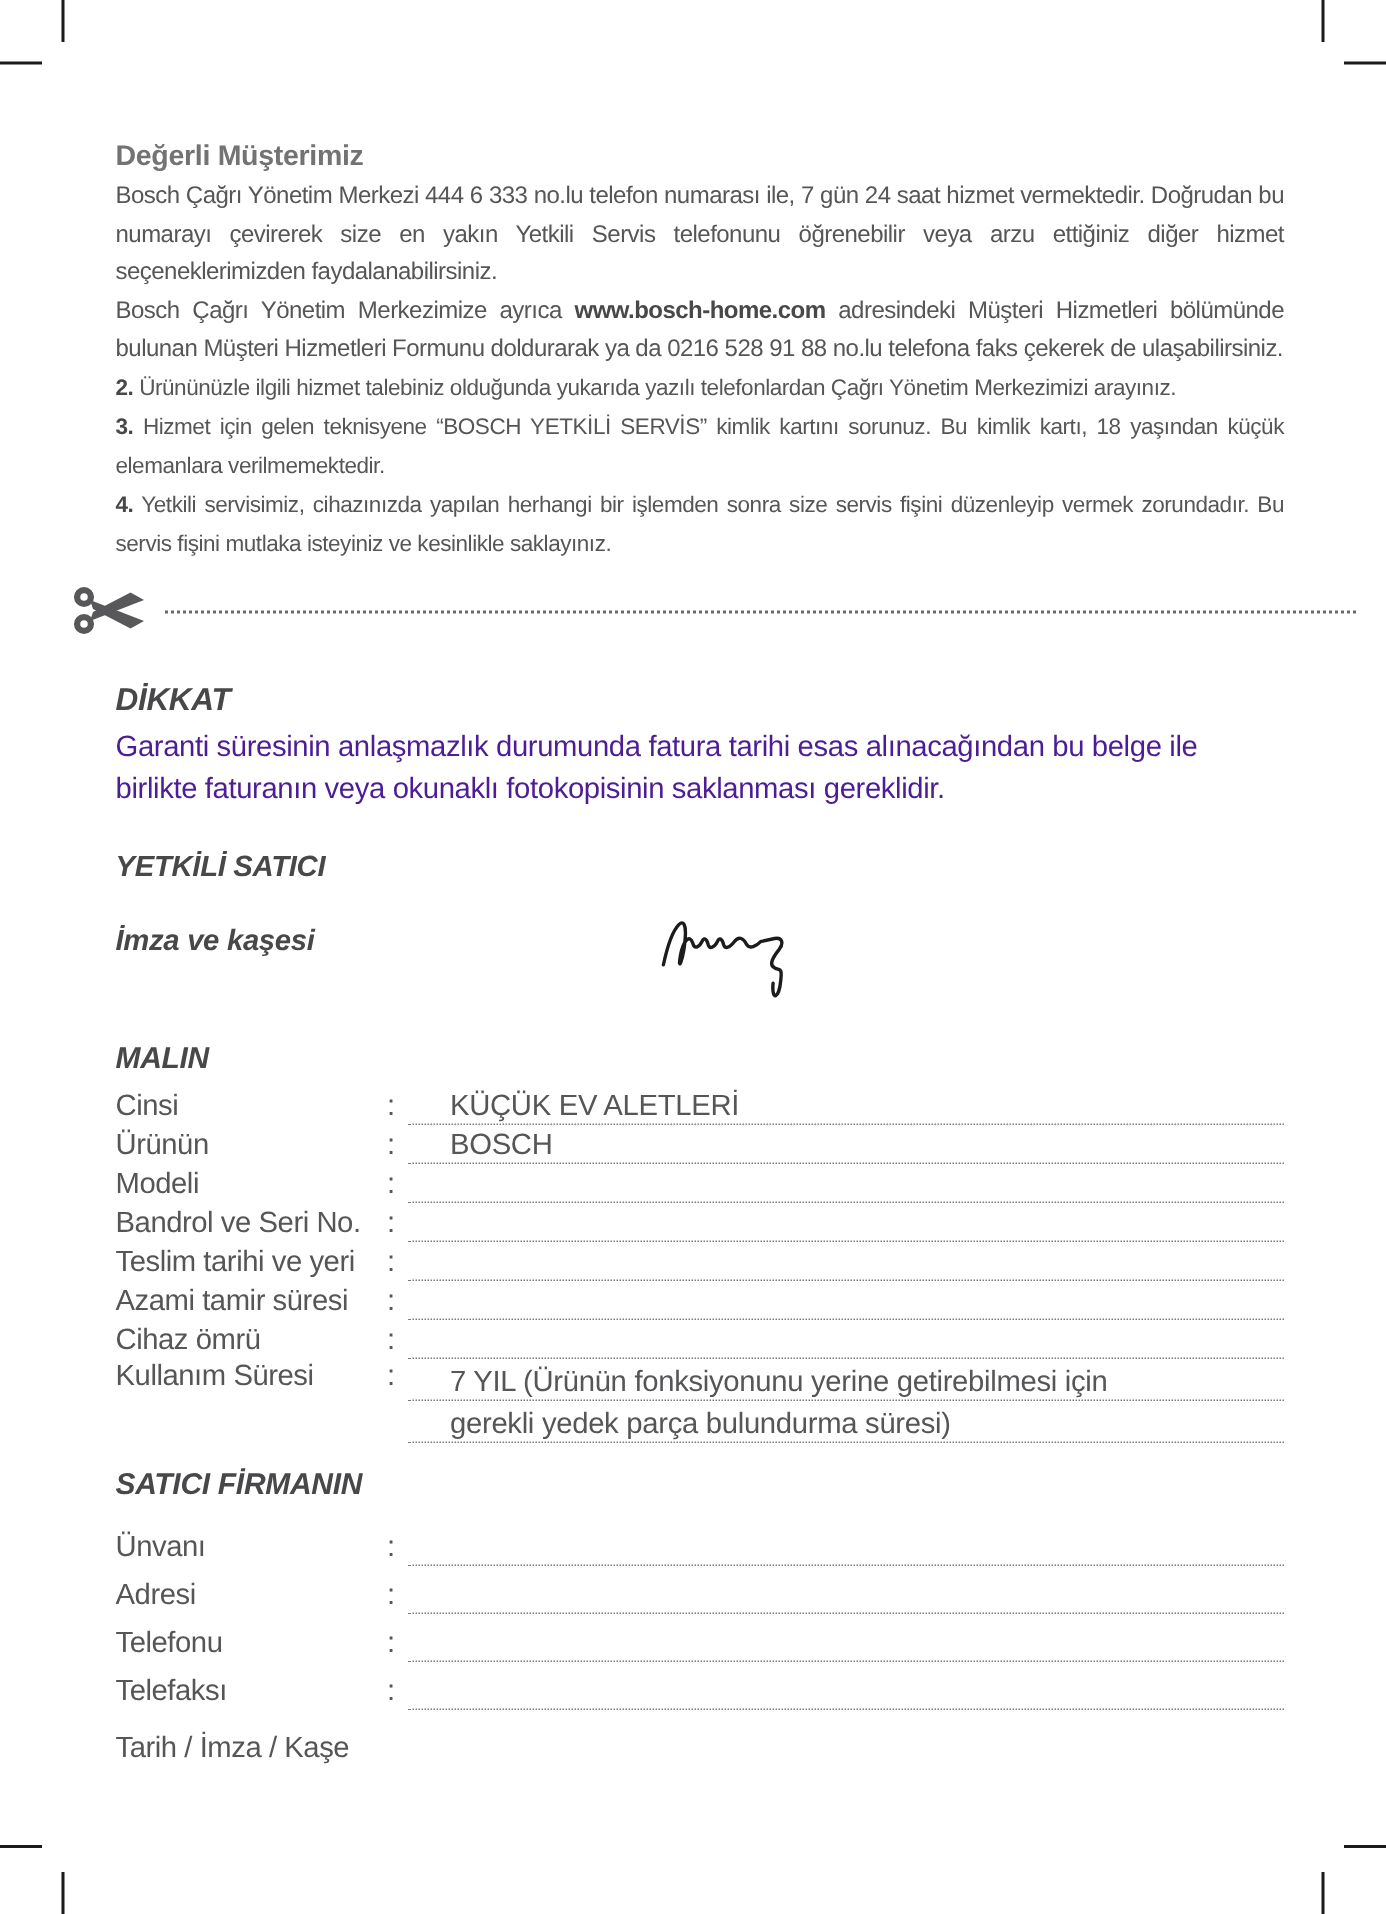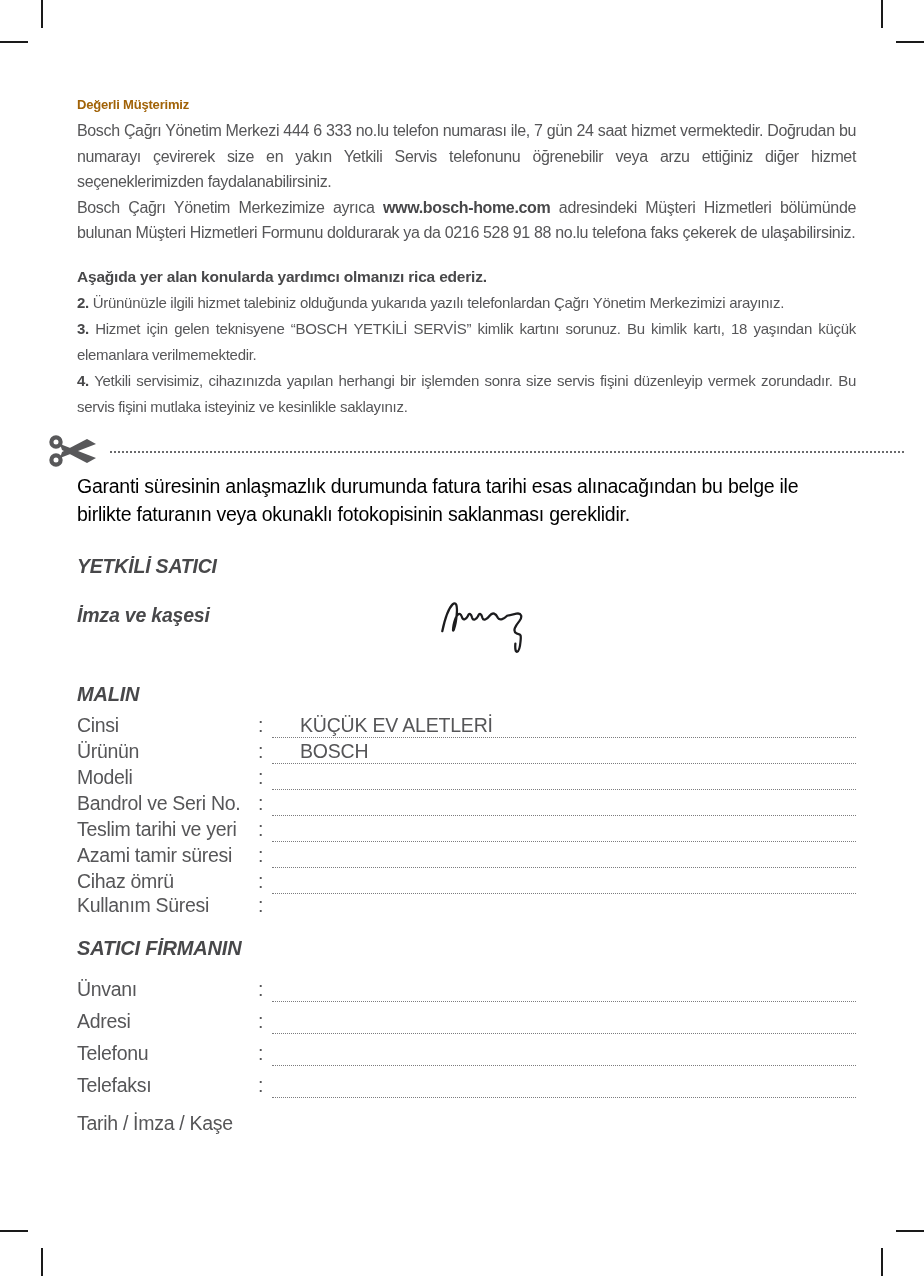--- a/index.html
+++ b/index.html
@@ -15,21 +15,21 @@
   .cm.tr-v { right:41px; top:0; width:2px; height:28px; }
   .cm.tr-h { right:0; top:41px; width:28px; height:2px; }
   .cm.bl-h { left:0; top:1230px; width:28px; height:2px; }
   .cm.bl-v { left:41px; bottom:0; width:2px; height:28px; }
   .cm.br-h { right:0; top:1230px; width:28px; height:2px; }
   .cm.br-v { right:41px; bottom:0; width:2px; height:28px; }
 
   .content { position:absolute; left:77px; top:92px; width:779px; }
 
   .intro-heading {
-    margin:0; font-size:13px; font-weight:bold; color:#a16207;
+    margin:0; font-size:19px; font-weight:bold; color:#737373;
     line-height:26px; letter-spacing:-0.2px;
   }
   .intro-para {
     margin:0; font-size:16px; line-height:25.5px; text-align:justify;
     letter-spacing:-0.35px; color:#565658;
   }
   .intro-para b { font-weight:bold; color:#48484a; }
 
   .help-heading {
     margin:18px 0 0 0; font-size:15.5px; font-weight:bold; color:#48484a;
@@ -47,21 +47,21 @@
   }
   .cut-row svg { flex:0 0 auto; }
   .cut-dots { flex:1; border-top:2px dotted #6a6a6c; margin-left:4px; margin-top:2px; }
 
   .dikkat-heading {
     margin:26px 0 0 0; font-size:21px; font-weight:bold; font-style:italic;
     color:#48484a; line-height:30px; letter-spacing:-0.2px;
   }
   .dikkat-text {
     margin:2px 0 0 0; font-size:19.5px; line-height:28.5px;
-    letter-spacing:-0.25px; color:#000000;
+    letter-spacing:-0.25px; color:#4c1d95;
   }
 
   .dealer-row { display:flex; margin-top:26px; }
   .h-italic {
     font-size:19.5px; font-weight:bold; font-style:italic; color:#48484a;
     letter-spacing:-0.2px;
   }
   .dealer-label { width:206px; flex:0 0 auto; }
   .sig-row { position:relative; margin-top:26px; height:58px; }
   .sig-svg { position:absolute; left:352px; top:-14px; }
@@ -111,35 +111,35 @@
   <div class="cm bl-v"></div>
   <div class="cm br-h"></div>
   <div class="cm br-v"></div>
 
   <div class="content">
 
     <p class="intro-heading">Değerli Müşterimiz</p>
     <p class="intro-para">Bosch Çağrı Yönetim Merkezi 444 6 333 no.lu telefon numarası ile, 7 gün 24 saat  hizmet vermektedir. Doğrudan bu numarayı çevirerek size en yakın Yetkili Servis telefonunu öğrenebilir veya arzu ettiğiniz diğer hizmet seçeneklerimizden faydalanabilirsiniz.</p>
     <p class="intro-para"><span>Bosch Çağrı Yönetim Merkezimize ayrıca </span><b>www.bosch-home.com</b><span> adresindeki Müşteri Hizmetleri bölümünde bulunan Müşteri Hizmetleri Formunu doldurarak ya da 0216 528 91 88 no.lu telefona faks çekerek de ulaşabilirsiniz.</span></p>
 
-    <p class="help-heading">Aşağıda yer alan konularda yardımcı olmanızı rica ederiz.</p>
     <p class="list-item"><b>2.</b><span> Ürününüzle ilgili hizmet talebiniz olduğunda yukarıda yazılı telefonlardan Çağrı Yönetim Merkezimizi arayınız.</span></p>
     <p class="list-item"><b>3.</b><span> Hizmet için gelen teknisyene “BOSCH YETKİLİ SERVİS” kimlik kartını sorunuz. Bu kimlik kartı, 18 yaşından küçük elemanlara verilmemektedir.</span></p>
     <p class="list-item"><b>4.</b><span> Yetkili servisimiz, cihazınızda yapılan herhangi bir işlemden sonra size servis fişini düzenleyip vermek zorundadır. Bu servis fişini mutlaka isteyiniz ve kesinlikle saklayınız.</span></p>
 
     <div class="cut-row">
       <svg width="58" height="36" viewBox="0 0 58 36">
         <circle cx="8" cy="9" r="4.6" fill="none" stroke="#58585a" stroke-width="4.2"></circle>
         <circle cx="8" cy="27" r="4.6" fill="none" stroke="#58585a" stroke-width="4.2"></circle>
         <path d="M12 11 L48 25 L39 30 L14 17 Z" fill="#58585a"></path>
         <path d="M12 25 L48 11 L39 6 L14 19 Z" fill="#58585a"></path>
       </svg>
       <div class="cut-dots"></div>
     </div>
 
+    <p class="dikkat-heading">DİKKAT</p>
     <p class="dikkat-text">Garanti süresinin anlaşmazlık durumunda fatura tarihi esas alınacağından bu belge ile birlikte faturanın veya okunaklı fotokopisinin saklanması gereklidir.</p>
 
     <div class="dealer-row">
       <span class="h-italic dealer-label">YETKİLİ SATICI</span>
     </div>
 
     <div class="sig-row">
       <span class="h-italic">İmza ve kaşesi</span>
       <svg class="sig-svg" width="112" height="70" viewBox="0 0 95 68">
         <path d="M6 40 C 12 12, 22 4, 20 24 C 19 36, 15 46, 17 34 C 19 24, 23 20, 25 26 C 26 30, 29 29, 31 25 C 32 22, 34 23, 35 27 C 36 30, 39 29, 41 25 C 42 22, 44 23, 45 27 C 46 30, 49 29, 52 25 C 55 21, 58 23, 60 27 C 62 30, 66 28, 69 25 L 78 23 C 83 22, 84 26, 81 30 C 77 35, 74 40, 78 42 C 81 44, 83 41, 82 50 C 81 62, 76 64, 77 52" fill="none" stroke="#1c1c1e" stroke-width="2.2" stroke-linecap="round"></path>
@@ -194,20 +194,28 @@
       <div class="frow">
         <span class="flabel">Cihaz ömrü</span>
         <span class="fcolon">:</span>
         <span class="fline">
             <span class="fvalue"></span>
           </span>
       </div>
       <div class="frow tall">
         <span class="flabel">Kullanım Süresi</span>
         <span class="fcolon">:</span>
+        <span class="fmulti">
+          <span class="fline">
+              <span class="fvalue">7 YIL (Ürünün fonksiyonunu yerine getirebilmesi için</span>
+            </span>
+          <span class="fline">
+              <span class="fvalue">gerekli  yedek parça bulundurma süresi)</span>
+            </span>
+        </span>
       </div>
     </div>
 
     <p class="section-heading satici-heading">SATICI FİRMANIN</p>
 
     <div class="satici-rows">
       <div class="frow">
         <span class="flabel">Ünvanı</span>
         <span class="fcolon">:</span>
         <span class="fline">

